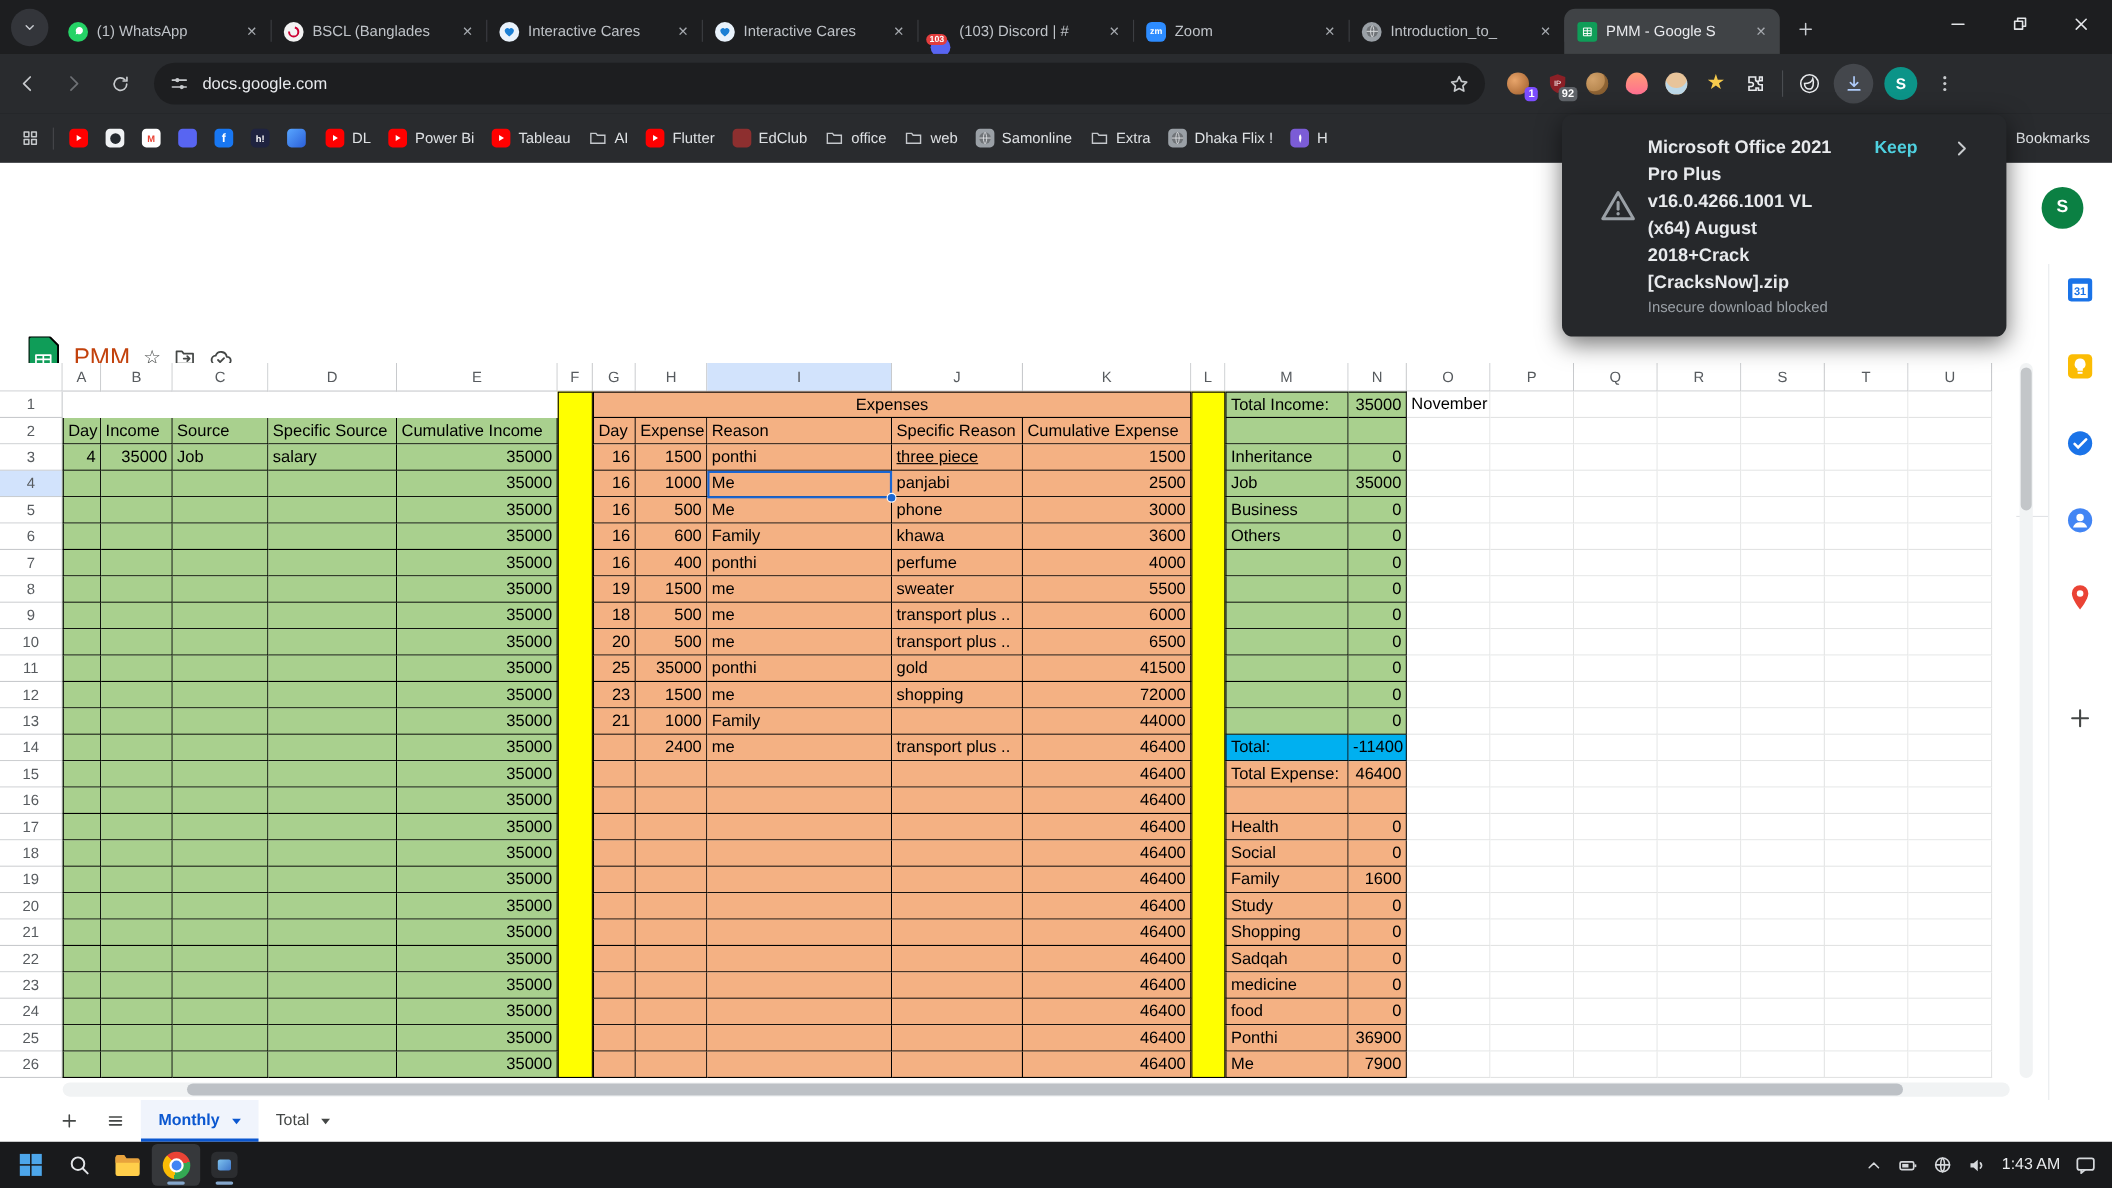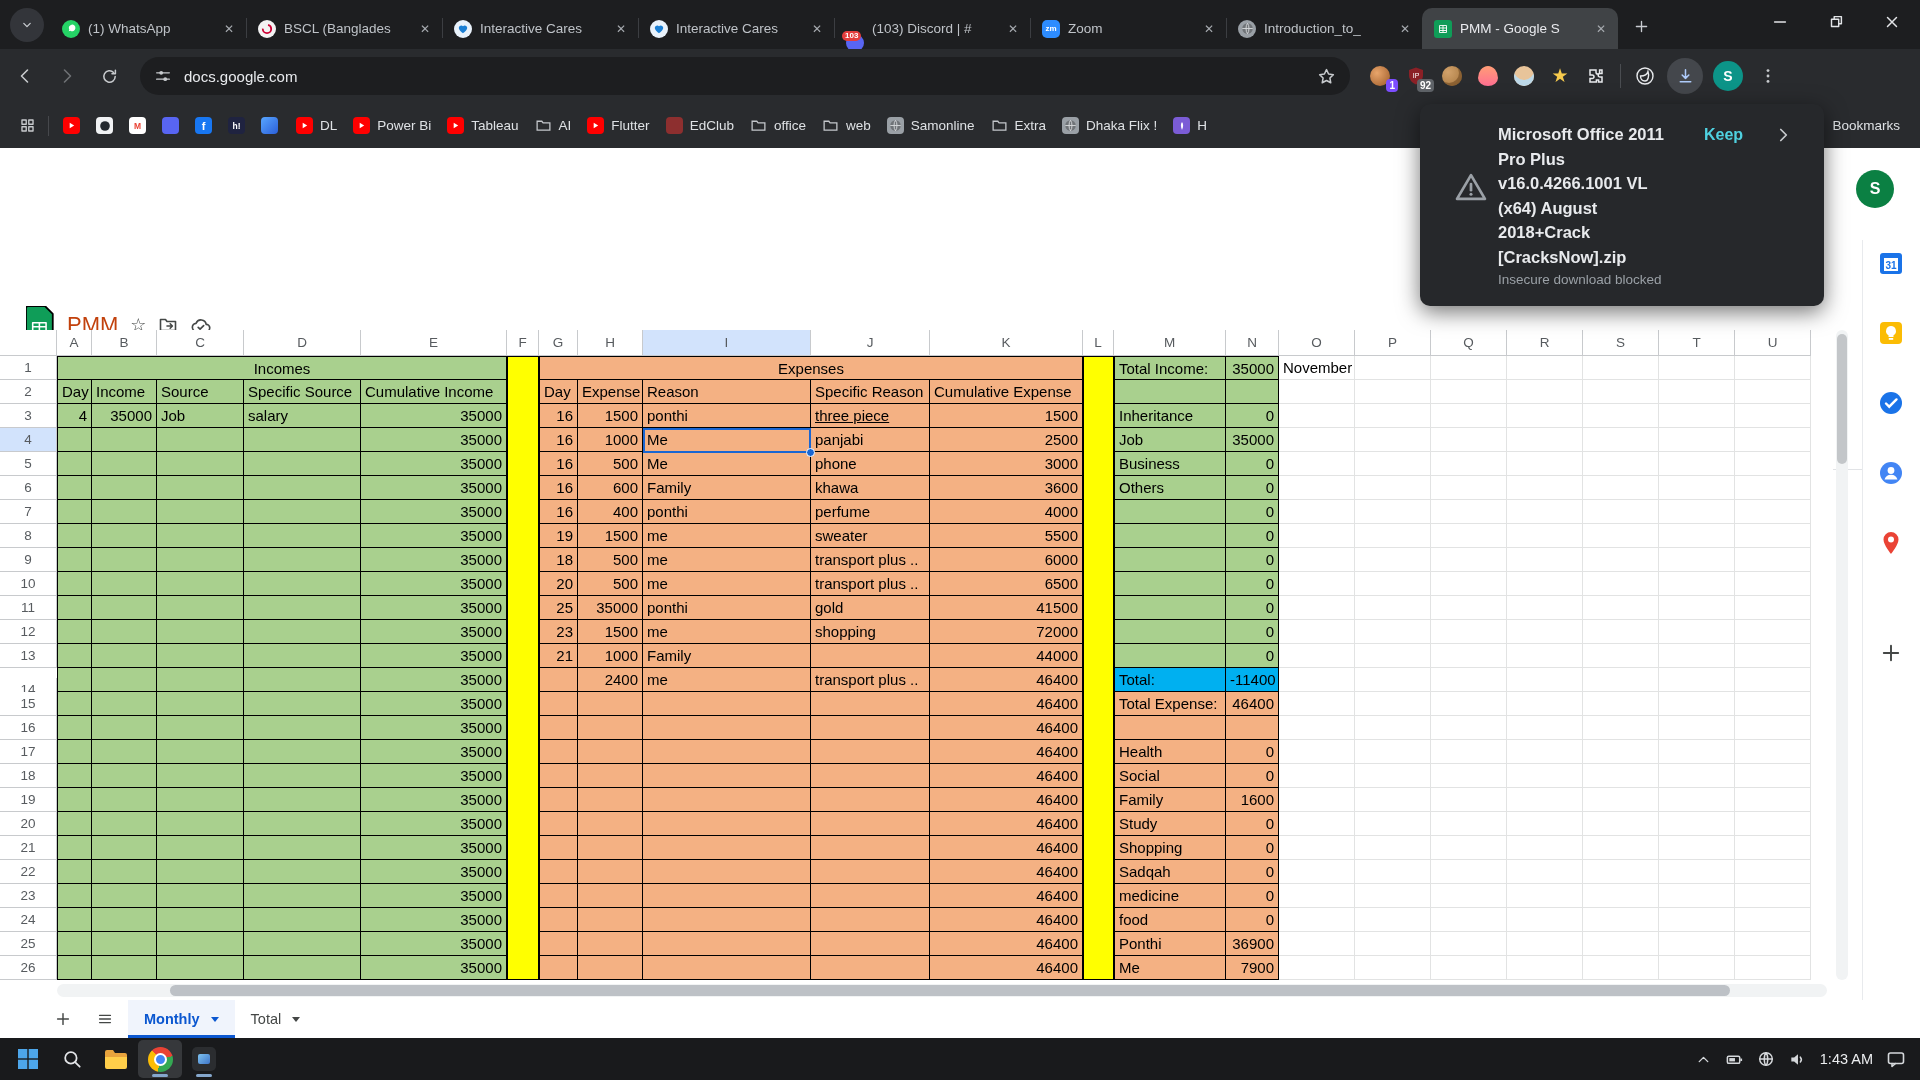--- a/index.html
+++ b/index.html
@@ -670,36 +670,35 @@
     <div class="rcell hsel" style="left: 0px; top: 98px; width: 57px; height: 24px; line-height: 24px;">4</div>
     <div class="rcell" style="left: 0px; top: 122px; width: 57px; height: 24px; line-height: 24px;">5</div>
     <div class="rcell" style="left: 0px; top: 146px; width: 57px; height: 24px; line-height: 24px;">6</div>
     <div class="rcell" style="left: 0px; top: 170px; width: 57px; height: 24px; line-height: 24px;">7</div>
     <div class="rcell" style="left: 0px; top: 194px; width: 57px; height: 24px; line-height: 24px;">8</div>
     <div class="rcell" style="left: 0px; top: 218px; width: 57px; height: 24px; line-height: 24px;">9</div>
     <div class="rcell" style="left: 0px; top: 242px; width: 57px; height: 24px; line-height: 24px;">10</div>
     <div class="rcell" style="left: 0px; top: 266px; width: 57px; height: 24px; line-height: 24px;">11</div>
     <div class="rcell" style="left: 0px; top: 290px; width: 57px; height: 24px; line-height: 24px;">12</div>
     <div class="rcell" style="left: 0px; top: 314px; width: 57px; height: 24px; line-height: 24px;">13</div>
-    <div class="rcell" style="left: 0px; top: 348px; width: 57px; height: 24px; line-height: 24px;">14</div>
+    <div class="rcell" style="left: 0px; top: 338px; width: 57px; height: 24px; line-height: 24px;">14</div>
     <div class="rcell" style="left: 0px; top: 362px; width: 57px; height: 24px; line-height: 24px;">15</div>
     <div class="rcell" style="left: 0px; top: 386px; width: 57px; height: 24px; line-height: 24px;">16</div>
     <div class="rcell" style="left: 0px; top: 410px; width: 57px; height: 24px; line-height: 24px;">17</div>
     <div class="rcell" style="left: 0px; top: 434px; width: 57px; height: 24px; line-height: 24px;">18</div>
     <div class="rcell" style="left: 0px; top: 458px; width: 57px; height: 24px; line-height: 24px;">19</div>
     <div class="rcell" style="left: 0px; top: 482px; width: 57px; height: 24px; line-height: 24px;">20</div>
     <div class="rcell" style="left: 0px; top: 506px; width: 57px; height: 24px; line-height: 24px;">21</div>
     <div class="rcell" style="left: 0px; top: 530px; width: 57px; height: 24px; line-height: 24px;">22</div>
     <div class="rcell" style="left: 0px; top: 554px; width: 57px; height: 24px; line-height: 24px;">23</div>
     <div class="rcell" style="left: 0px; top: 578px; width: 57px; height: 24px; line-height: 24px;">24</div>
     <div class="rcell" style="left: 0px; top: 602px; width: 57px; height: 24px; line-height: 24px;">25</div>
     <div class="rcell" style="left: 0px; top: 626px; width: 57px; height: 24px; line-height: 24px;">26</div>
     <div class="cell" style="left: 507px; top: 26px; width: 32px; height: 624px; line-height: 623px; background: rgb(255, 255, 0); border-width: 1px; border-style: solid; border-color: rgb(0, 0, 0); box-sizing: border-box;"></div>
     <div class="cell" style="left: 1083px; top: 26px; width: 31px; height: 624px; line-height: 623px; background: rgb(255, 255, 0); border-width: 1px; border-style: solid; border-color: rgb(0, 0, 0); box-sizing: border-box;"></div>
-    <div class="cell" style="left: 57px; top: 26px; width: 450px; height: 24px; line-height: 23px; background: rgb(169, 208, 142); border-width: 1px; border-style: solid; border-color: rgb(0, 0, 0); text-align: center;">Incomes</div>
     <div class="cell" style="left: 539px; top: 26px; width: 544px; height: 24px; line-height: 23px; background: rgb(244, 177, 131); border-width: 1px; border-style: solid; border-color: rgb(0, 0, 0); text-align: center;">Expenses</div>
     <div class="cell" style="left: 1114px; top: 26px; width: 112px; height: 24px; line-height: 23px; background: rgb(169, 208, 142); border-width: 1px; border-style: solid; border-color: rgb(0, 0, 0); text-align: left;">Total Income:</div>
     <div class="cell" style="left: 1226px; top: 26px; width: 53px; height: 24px; line-height: 23px; background: rgb(169, 208, 142); border-right: 1px solid rgb(0, 0, 0); border-bottom: 1px solid rgb(0, 0, 0); border-top: 1px solid rgb(0, 0, 0); text-align: right;">35000</div>
     <div class="cell" style="left: 1279px; top: 26px; width: 76px; height: 24px; line-height: 23px; background: rgb(255, 255, 255); border-right: 1px solid rgb(226, 227, 227); border-bottom: 1px solid rgb(226, 227, 227); text-align: left;">November</div>
     <div class="cell" style="left: 1355px; top: 26px; width: 76px; height: 24px; line-height: 23px; background: rgb(255, 255, 255); border-right: 1px solid rgb(226, 227, 227); border-bottom: 1px solid rgb(226, 227, 227); text-align: left;"></div>
     <div class="cell" style="left: 1431px; top: 26px; width: 76px; height: 24px; line-height: 23px; background: rgb(255, 255, 255); border-right: 1px solid rgb(226, 227, 227); border-bottom: 1px solid rgb(226, 227, 227); text-align: left;"></div>
     <div class="cell" style="left: 1507px; top: 26px; width: 76px; height: 24px; line-height: 23px; background: rgb(255, 255, 255); border-right: 1px solid rgb(226, 227, 227); border-bottom: 1px solid rgb(226, 227, 227); text-align: left;"></div>
     <div class="cell" style="left: 1583px; top: 26px; width: 76px; height: 24px; line-height: 23px; background: rgb(255, 255, 255); border-right: 1px solid rgb(226, 227, 227); border-bottom: 1px solid rgb(226, 227, 227); text-align: left;"></div>
     <div class="cell" style="left: 1659px; top: 26px; width: 76px; height: 24px; line-height: 23px; background: rgb(255, 255, 255); border-right: 1px solid rgb(226, 227, 227); border-bottom: 1px solid rgb(226, 227, 227); text-align: left;"></div>
     <div class="cell" style="left: 1735px; top: 26px; width: 76px; height: 24px; line-height: 23px; background: rgb(255, 255, 255); border-right: 1px solid rgb(226, 227, 227); border-bottom: 1px solid rgb(226, 227, 227); text-align: left;"></div>
@@ -1261,21 +1260,21 @@
 
 <div class="abs" id="dlpopup">
   <span class="ico" id="dlwarn">
       <svg width="34" height="34" viewBox="0 0 20 20">
         <path d="M10 3L18.2 17H1.8z"></path>
         <path d="M10 8.3v3.6"></path>
         <circle cx="10" cy="14.3" r=".9" fill="#9aa0a6" stroke="none"></circle>
       </svg>
     </span>
   <div id="dllines">
-    <div>Microsoft Office 2011</div>
+    <div>Microsoft Office 2021</div>
     <div>Pro Plus</div>
     <div>v16.0.4266.1001 VL</div>
     <div>(x64) August</div>
     <div>2018+Crack</div>
     <div>[CracksNow].zip</div>
   </div>
   <div id="dlkeep">Keep</div>
   <span class="ico" id="dlchev">
       <svg width="22" height="22" viewBox="0 0 20 20">
         <path d="M8 5l5 5-5 5"></path>

